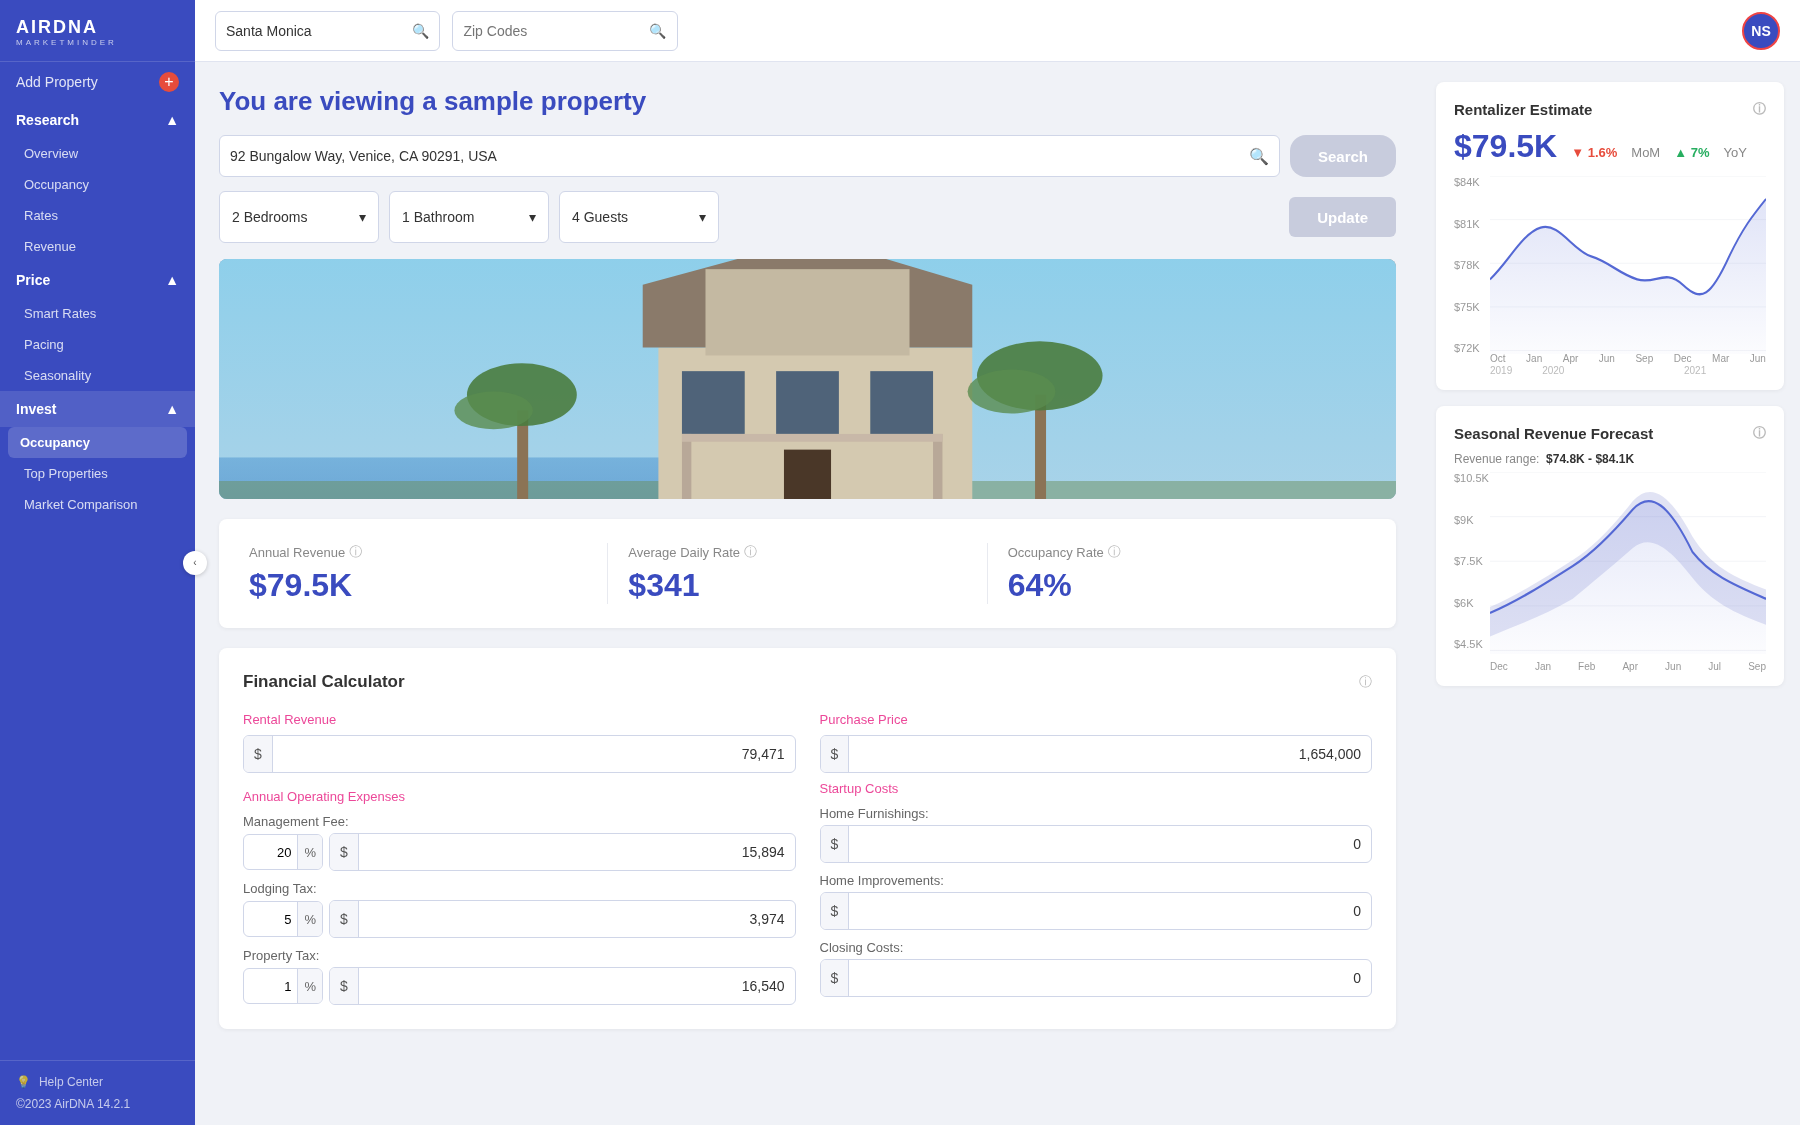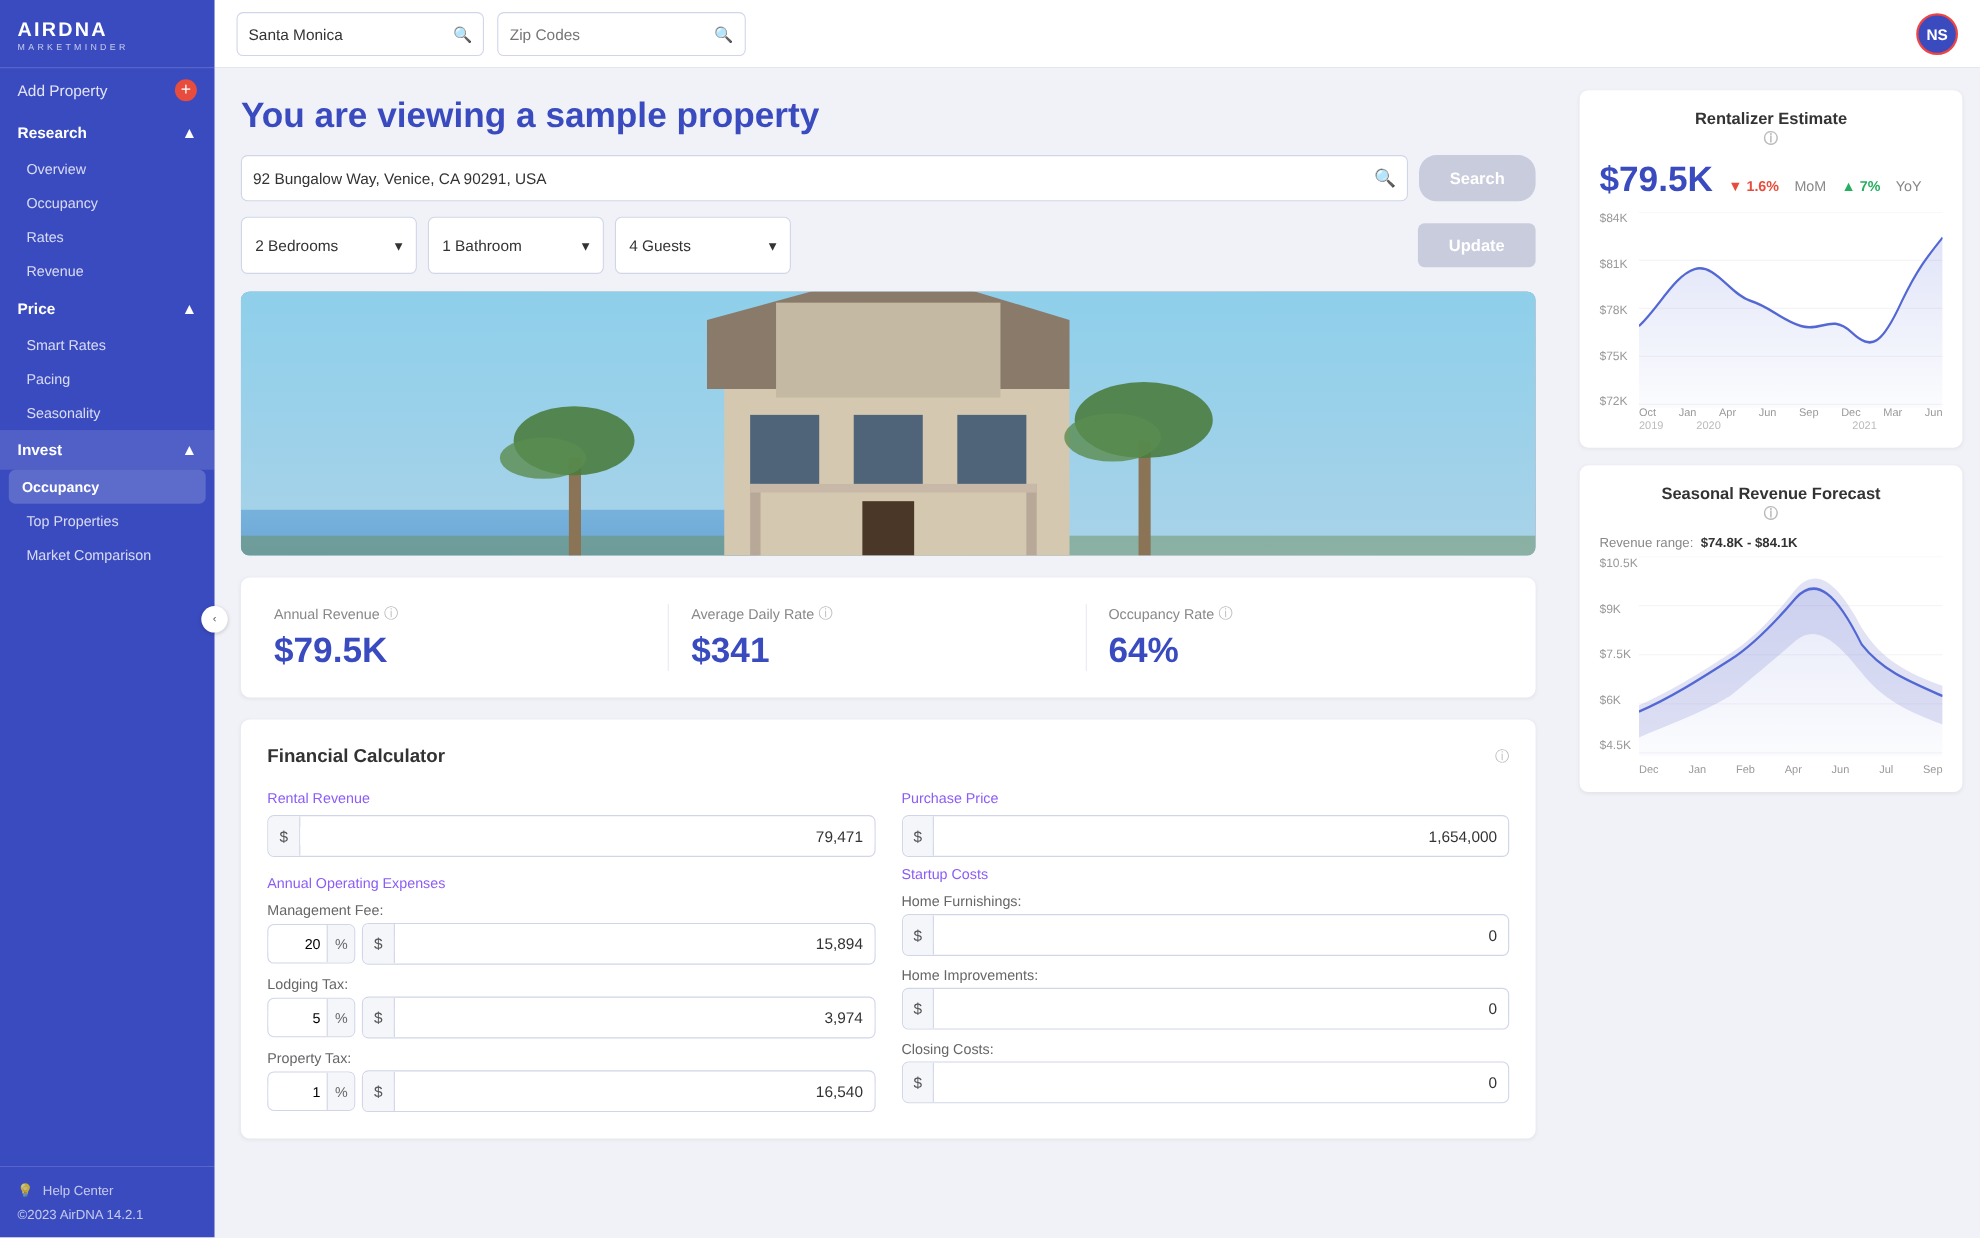--- a/index.html
+++ b/index.html
@@ -175,21 +175,21 @@
 
     
     #main-panel {
       flex: 1;
       overflow-y: auto;
       padding: 24px 24px 24px 24px;
       background: #f0f2f7;
     }
 
     .page-title {
-      font-size: 32px;
+      font-size: 26px;
       font-weight: 700;
       color: #3a4bbf;
       margin-bottom: 18px;
     }
 
     .property-search-bar {
       display: flex;
       align-items: center;
       gap: 10px;
       margin-bottom: 14px;
@@ -325,21 +325,21 @@
       font-weight: 600;
       color: #333;
     }
     .fin-calc-grid {
       display: grid;
       grid-template-columns: 1fr 1fr;
       gap: 24px;
     }
     .fin-section-label {
       font-size: 13px;
-      color: #8b5cf6;
+      color: #ec4899;
       margin-bottom: 8px;
     }
     .fin-input-row {
       display: flex;
       align-items: center;
       border: 1px solid #d0d6e8;
       border-radius: 6px;
       overflow: hidden;
       height: 38px;
       margin-bottom: 6px;
@@ -421,21 +421,20 @@
       box-shadow: 0 1px 4px rgba(0,0,0,0.06);
     }
     .right-card-title {
       font-size: 15px;
       font-weight: 600;
       color: #333;
       margin-bottom: 10px;
       display: flex;
       align-items: center;
       justify-content: space-between;
-      flex-direction: column;
     }
     .rentalizer-value {
       font-size: 32px;
       font-weight: 800;
       color: #3a4bbf;
     }
     .rentalizer-badges {
       display: flex;
       gap: 14px;
       align-items: center;

